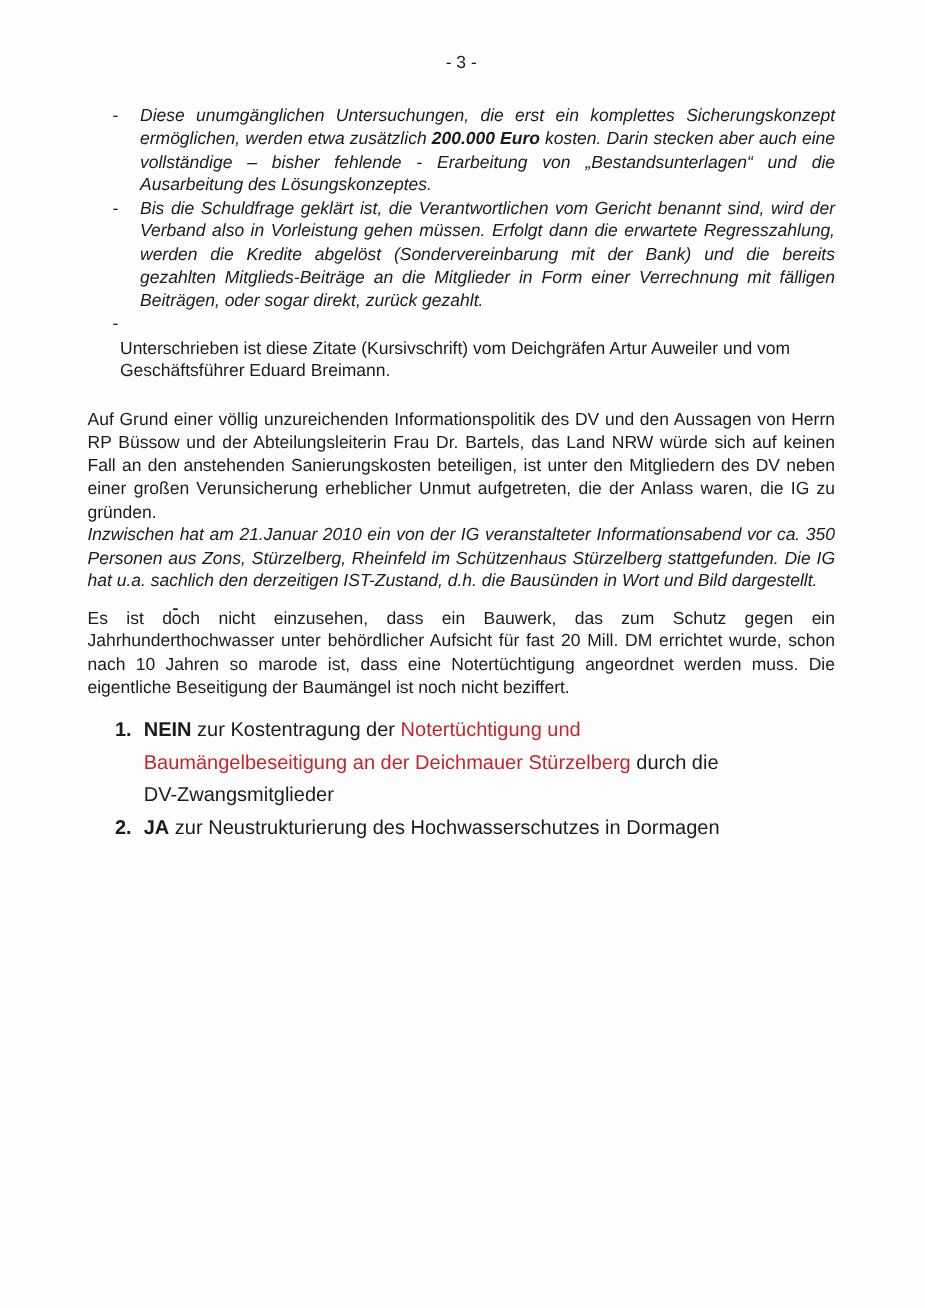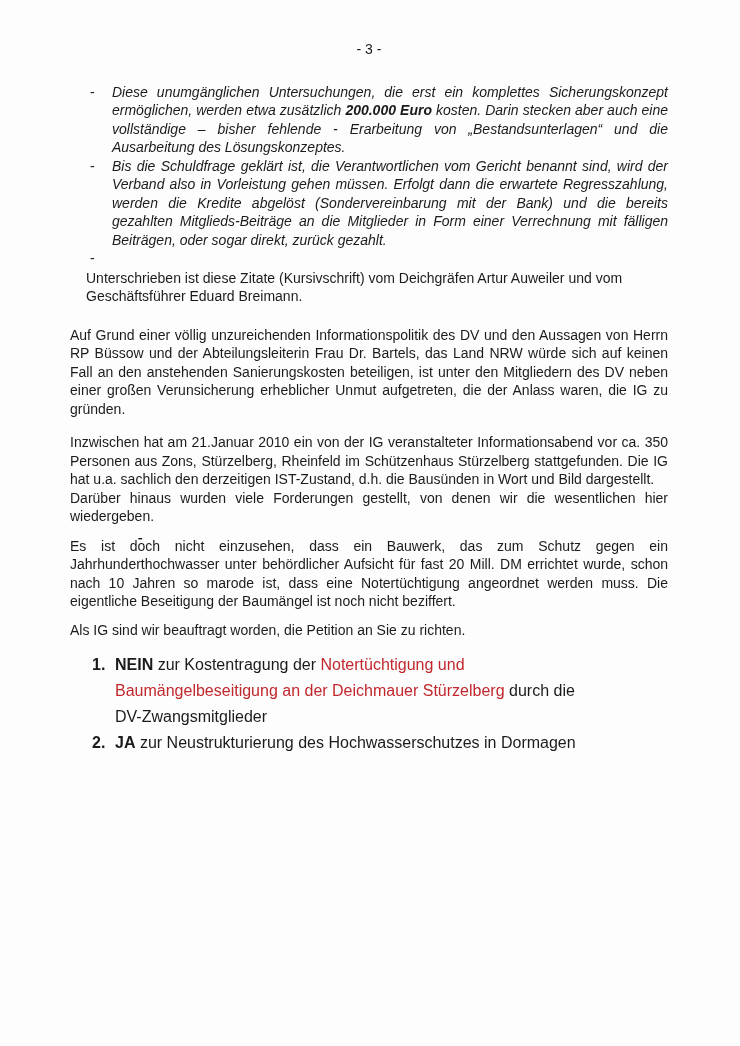--- a/index.html
+++ b/index.html
@@ -19,25 +19,25 @@
     padding:40px 72px 0 70px;
   }
   .page-number{text-align:center;margin-bottom:24px;}
 
   
   .quote-list{font-style:italic;}
   .q-item{position:relative;padding-left:42px;text-align:justify;min-height:18.5px;}
   .q-item .dash{position:absolute;left:20px;top:0;font-style:normal;}
   .q-item strong{font-weight:bold;}
 
-  .signature{margin-left:16px;margin-top:1px;}
+  .signature{margin-left:26px;margin-top:1px;}
 
   .para{text-align:justify;}
   .para-background{margin-top:20px;}
-  .event-block{margin-top:15px;}
+  .event-block{font-style:italic;}
 
   
   .demand-list{margin-top:3px;}
   .d-item{position:relative;padding-left:91px;text-align:justify;max-width:598px;}
   .d-item .dash{position:absolute;left:68px;top:0;}
 
   .para-conclusion{margin-top:11px;}
   .para-mandate{margin-top:10px;text-align:left;}
 
   
@@ -68,38 +68,36 @@
       <span></span>
     </div>
   </div>
 
   <p class="signature">Unterschrieben ist diese Zitate (Kursivschrift) vom Deichgräfen Artur Auweiler und vom Geschäftsführer Eduard Breimann.</p>
 
   <p class="para para-background">Auf Grund einer völlig unzureichenden Informationspolitik des DV und den Aussagen von Herrn RP Büssow und der Abteilungsleiterin Frau Dr. Bartels, das Land NRW würde sich auf keinen Fall an den anstehenden Sanierungskosten beteiligen, ist unter den Mitgliedern des DV neben einer großen Verunsicherung erheblicher Unmut aufgetreten, die der Anlass waren, die IG zu gründen.</p>
 
   <div class="event-block">
     <p class="para">Inzwischen hat am 21.Januar 2010 ein von der IG veranstalteter Informationsabend vor ca. 350 Personen aus Zons, Stürzelberg, Rheinfeld im Schützenhaus Stürzelberg stattgefunden. Die IG hat u.a. sachlich den derzeitigen IST-Zustand, d.h. die Bausünden in Wort und Bild dargestellt.</p>
-    <p class="para">Darüber hinaus wurden viele Forderungen gestellt, von denen wir die wesentlichen hier wiedergeben.</p>
   </div>
 
   <div class="demand-list">
     <div class="d-item">
       <span class="dash">-</span>
     </div>
     <div class="d-item">
       <span class="dash">-</span>
     </div>
     <div class="d-item">
       <span class="dash">-</span>
     </div>
   </div>
 
   <p class="para para-conclusion">Es ist doch nicht einzusehen, dass ein Bauwerk, das zum Schutz gegen ein Jahrhunderthochwasser unter behördlicher Aufsicht für fast 20 Mill. DM errichtet wurde, schon nach 10 Jahren so marode ist, dass eine Notertüchtigung angeordnet werden muss. Die eigentliche Beseitigung der Baumängel ist noch nicht beziffert.</p>
 
-  <p class="para para-mandate">Als IG sind wir beauftragt worden, die Petition an Sie zu richten.</p>
 
   <div class="petition-list">
     <div class="p-item">
       <span class="num">1.</span><strong>NEIN</strong><span> zur Kostentragung der </span><span class="red">Notertüchtigung und Baumängelbeseitigung an der Deichmauer Stürzelberg</span><span> durch die DV-Zwangsmitglieder</span>
     </div>
     <div class="p-item">
       <span class="num">2.</span><strong>JA</strong><span> zur Neustrukturierung des Hochwasserschutzes in Dormagen</span>
     </div>
   </div>
 

